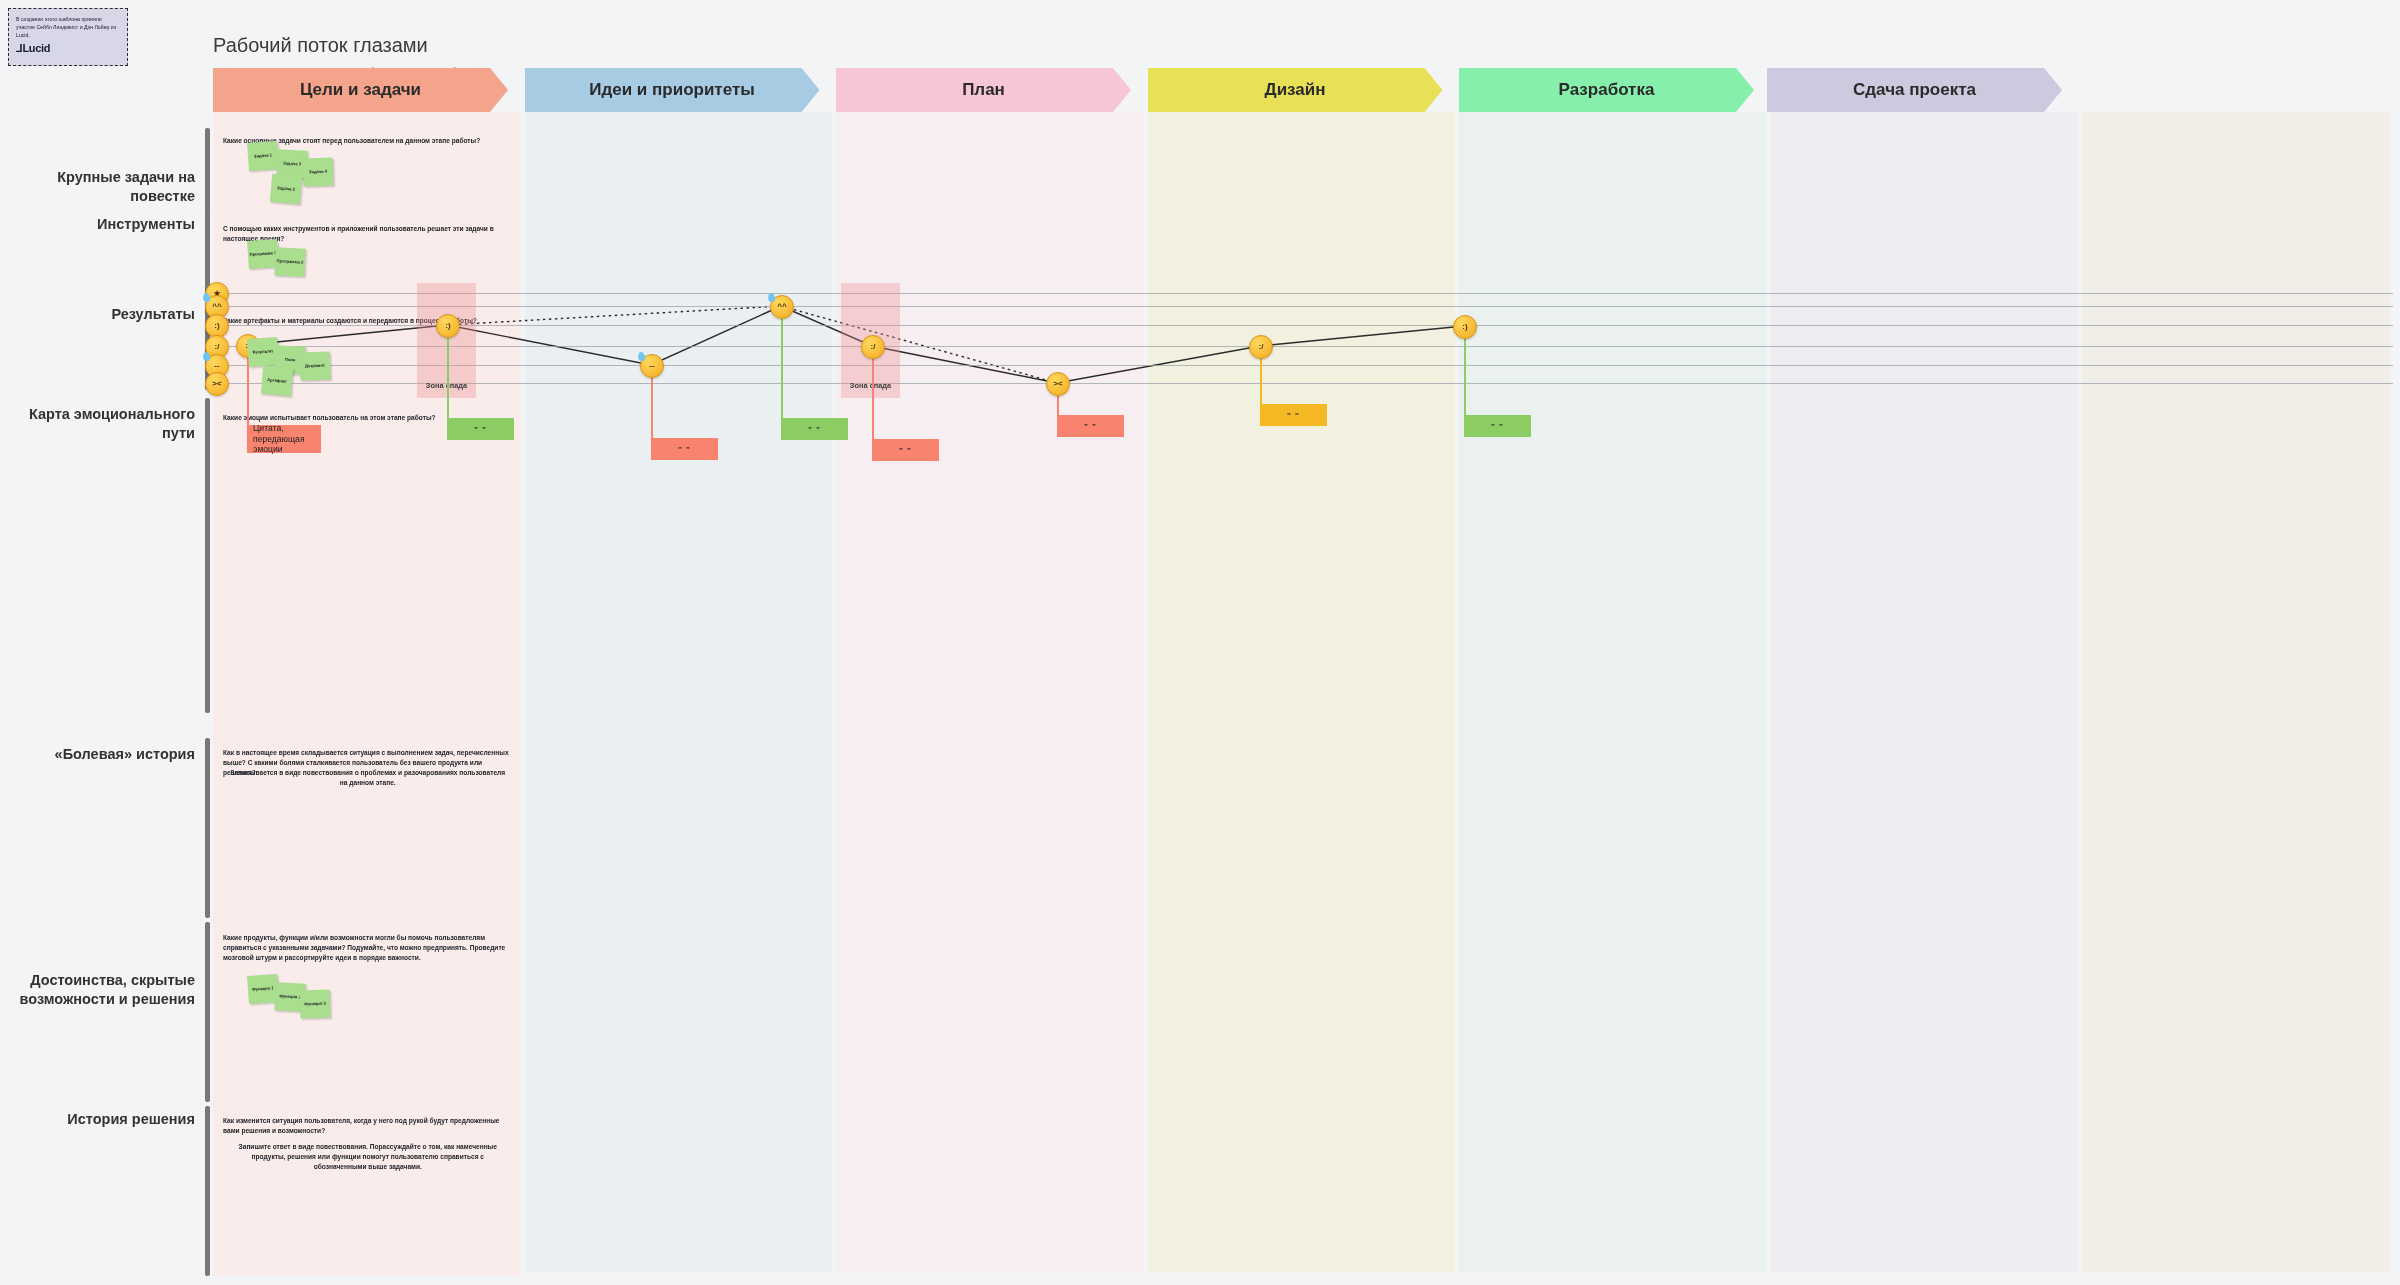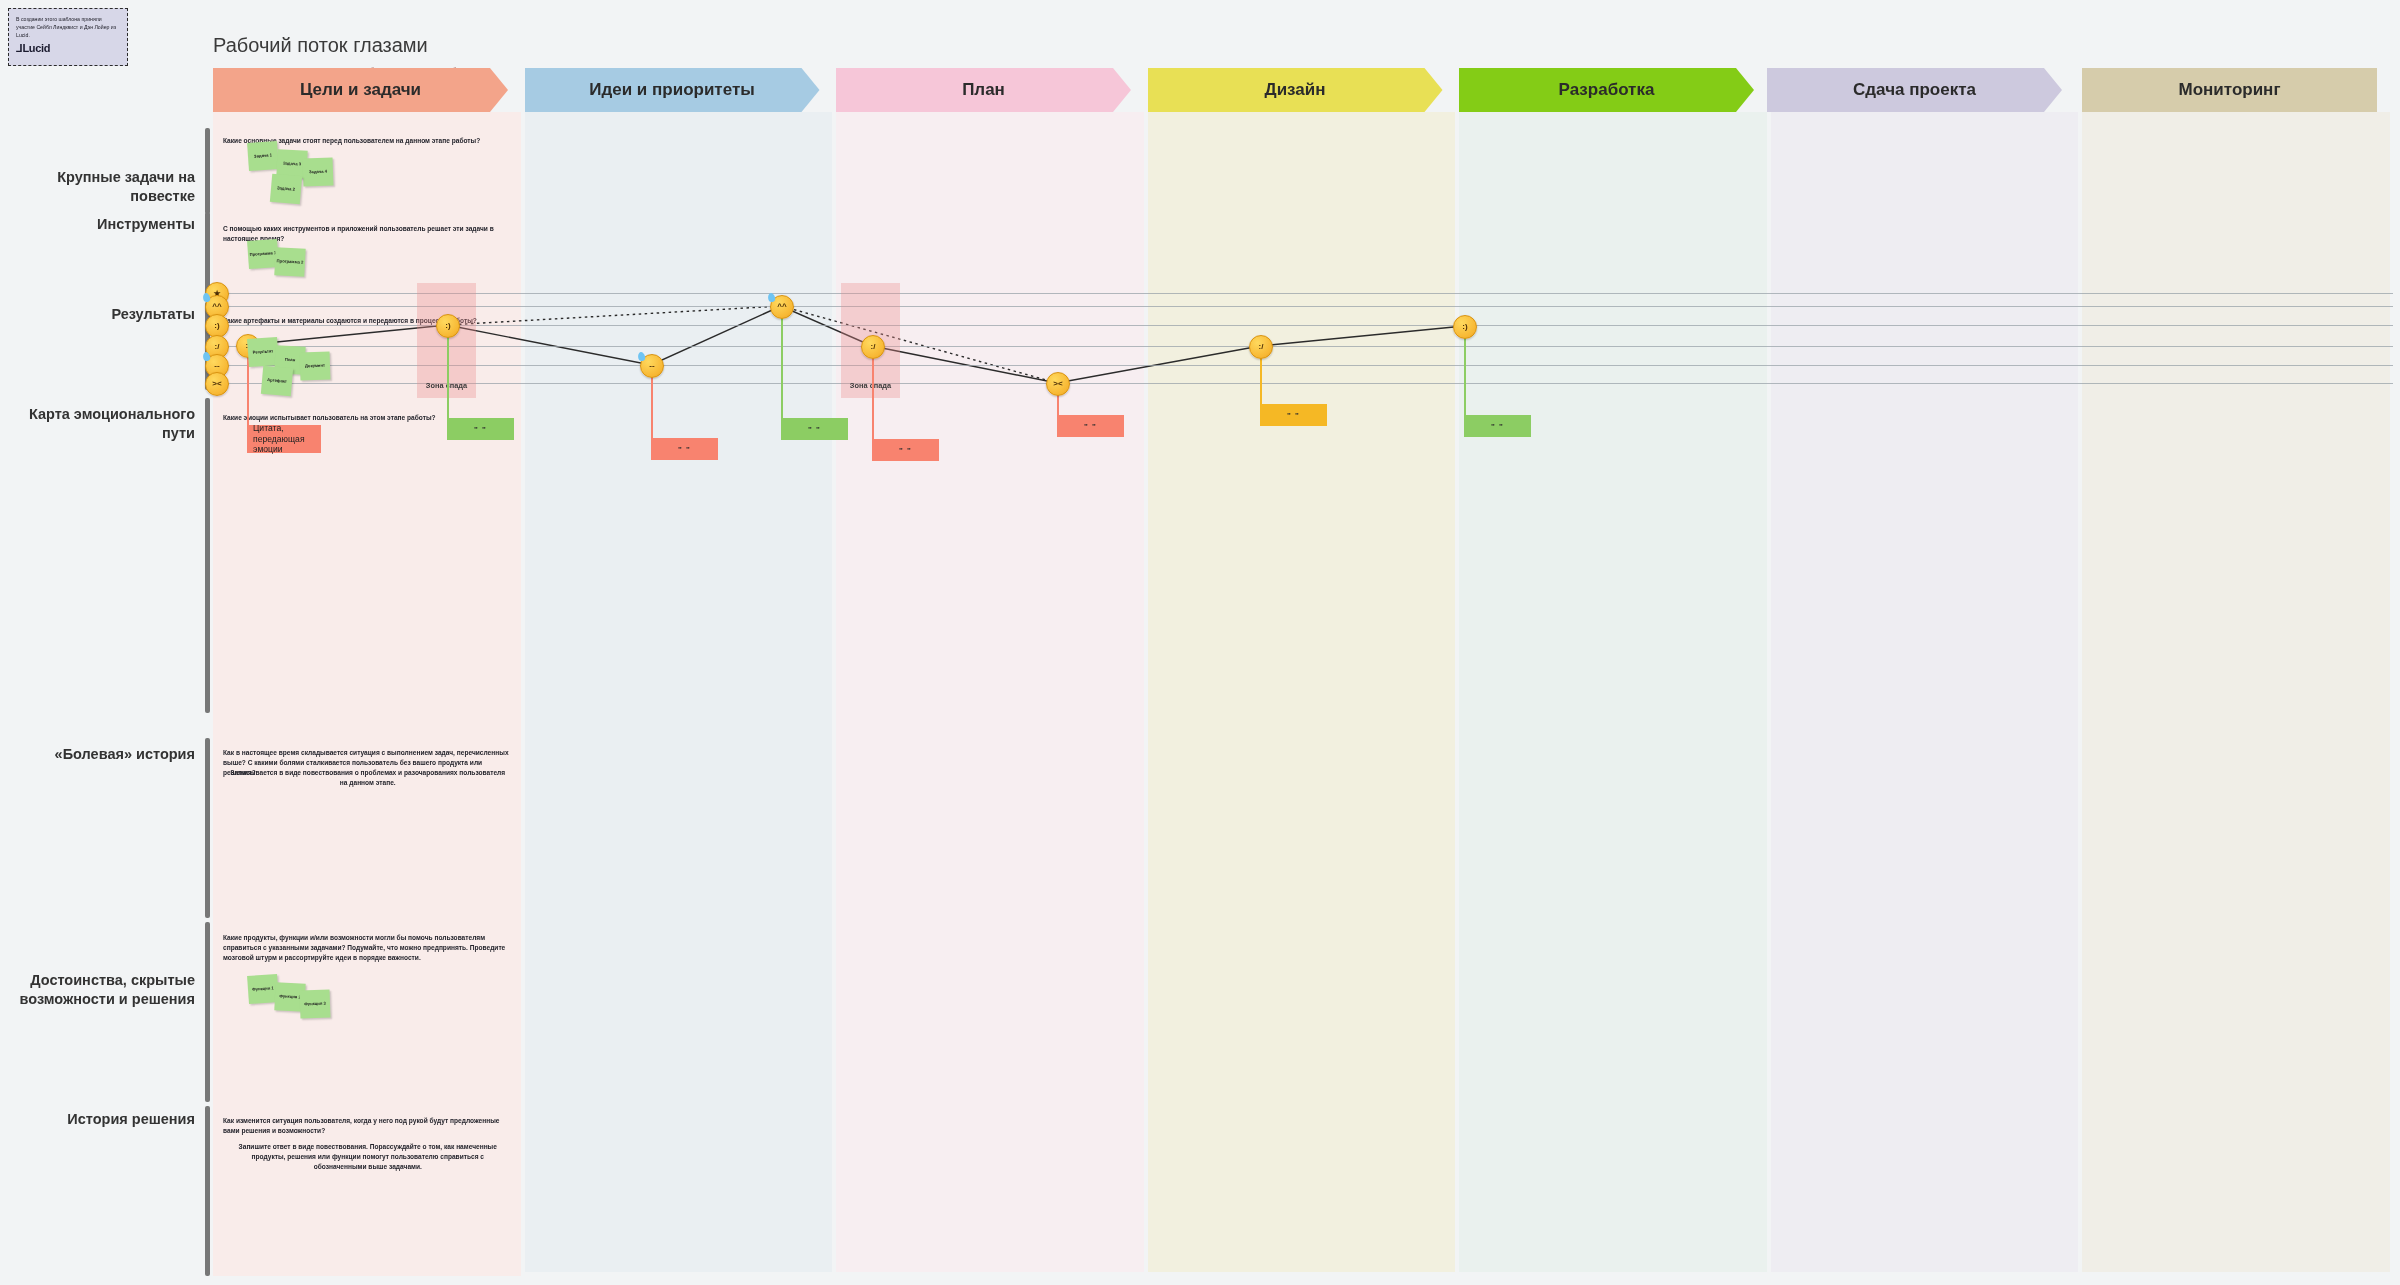--- a/index.html
+++ b/index.html
@@ -123,28 +123,25 @@
       </div>
       <div class="hdr" style="left: 311.5px; width: 295px; background: rgb(166, 203, 227);">
         <span>Идеи и приоритеты</span>
       </div>
       <div class="hdr" style="left: 623px; width: 295px; background: rgb(246, 198, 216);">
         <span>План</span>
       </div>
       <div class="hdr" style="left: 934.5px; width: 295px; background: rgb(232, 224, 85);">
         <span>Дизайн</span>
       </div>
-      <div class="hdr" style="left: 1246px; width: 295px; background: #84cc16;">
+      <div class="hdr" style="left: 1246px; width: 295px; background: #86efac;">
         <span>Разработка</span>
       </div>
       <div class="hdr" style="left: 1554px; width: 295px; background: rgb(205, 201, 222);">
         <span>Сдача проекта</span>
-      </div>
-      <div class="hdr last" style="left: 1869px; width: 295px; background: rgb(214, 204, 171);">
-        <span>Мониторинг</span>
       </div>
     </div>
 
   <div class="rowlabels" id="rowlabels">
       <div class="rowlabel" style="top: 13px; width: 195px; margin-top: 43px;">Крупные задачи на повестке</div>
       <div class="rowlabel" style="top: 103px; width: 195px;">Инструменты</div>
       <div class="rowlabel" style="top: 193px; width: 195px;">Результаты</div>
       <div class="rowlabel" style="top: 293px; width: 195px; text-align: right;">Карта эмоционального пути</div>
       <div class="rowlabel" style="top: 633px; width: 195px;">«Болевая» история</div>
       <div class="rowlabel" style="top: 859px; width: 195px; text-align: right;">Достоинства, скрытые возможности и решения</div>

